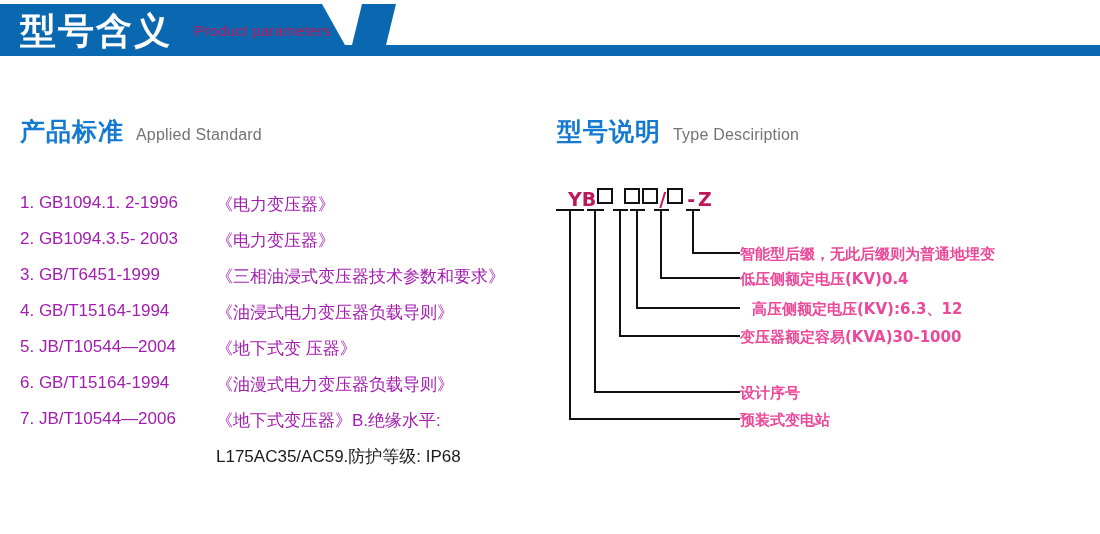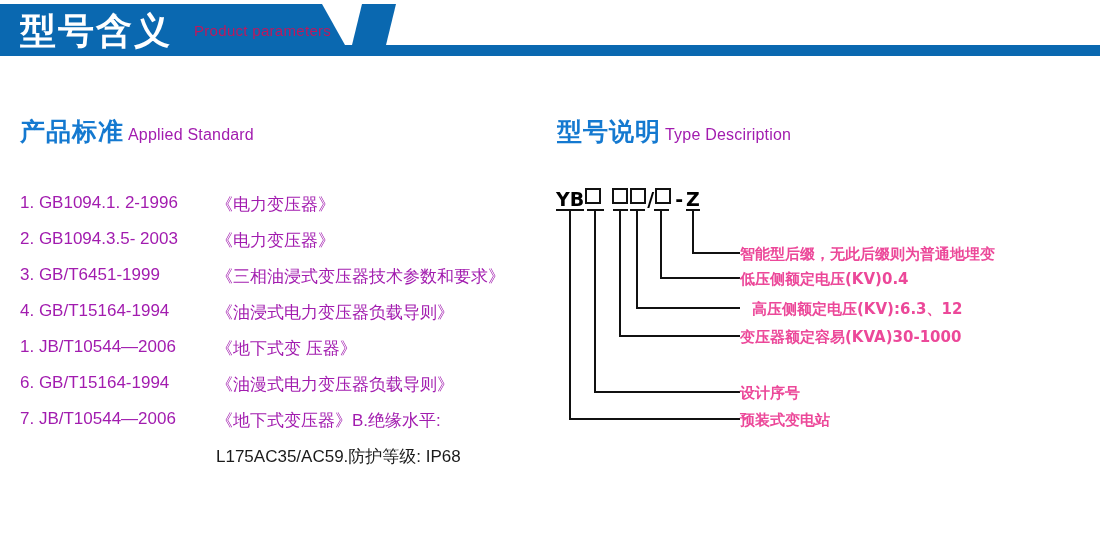--- a/index.html
+++ b/index.html
@@ -43,21 +43,21 @@
   }
 
   
   .sec{position:absolute;}
   .sec .cn{
     font-size:25px;font-weight:bold;color:#1479d0;letter-spacing:1px;
     font-family:"DejaVu Sans","Liberation Sans",sans-serif;
     display:inline-block;vertical-align:baseline;
   }
   .sec .en{
-    font-size:16px;color:#a21caf;margin-left:4px;
+    font-size:16px;color:#737373;margin-left:12px;
     display:inline-block;vertical-align:baseline;letter-spacing:.2px;
   }
   #sec-standard{left:20px;top:115px;}
   #sec-type{left:557px;top:115px;}
 
   
   .std-list{position:absolute;left:20px;top:193px;width:530px;}
   .std-row{
     height:36px;
     font-size:17px;
@@ -68,22 +68,22 @@
   }
   .std-row .code{display:inline-block;width:196px;flex:none;}
   .std-row .name{display:inline-block;}
   .std-cont{
     height:36px;font-size:17px;padding-left:196px;white-space:nowrap;
   }
 
   
   .type-dia{position:absolute;left:540px;top:185px;width:545px;height:250px;}
   .code-line{
-    position:absolute;left:16px;top:3px;
-    font-size:19px;font-weight:bold;letter-spacing:0px;color:#000000;
+    position:absolute;left:28px;top:3px;
+    font-size:19px;font-weight:bold;letter-spacing:0px;color:#be185d;
     font-family:"DejaVu Sans","Liberation Sans",sans-serif;
     white-space:nowrap;
   }
   .code-line .bx{
     display:inline-block;width:12px;height:12px;
     border:2px solid #111;
     vertical-align:2px;
     margin:0 1px;
     box-sizing:content-box;
   }
@@ -125,21 +125,21 @@
   </div>
   <div class="std-row">
     <span class="code">3. GB/T6451-1999</span>
     <span class="name">《三相油浸式变压器技术参数和要求》</span>
   </div>
   <div class="std-row">
     <span class="code">4. GB/T15164-1994</span>
     <span class="name">《油浸式电力变压器负载导则》</span>
   </div>
   <div class="std-row">
-    <span class="code">1. JB/T10544—2006</span>
+    <span class="code">5. JB/T10544—2004</span>
     <span class="name">《地下式变 压器》</span>
   </div>
   <div class="std-row">
     <span class="code">6. GB/T15164-1994</span>
     <span class="name">《油漫式电力变压器负载导则》</span>
   </div>
   <div class="std-row">
     <span class="code">7. JB/T10544—2006</span>
     <span class="name">《地下式变压器》B.绝缘水平:</span>
   </div>

